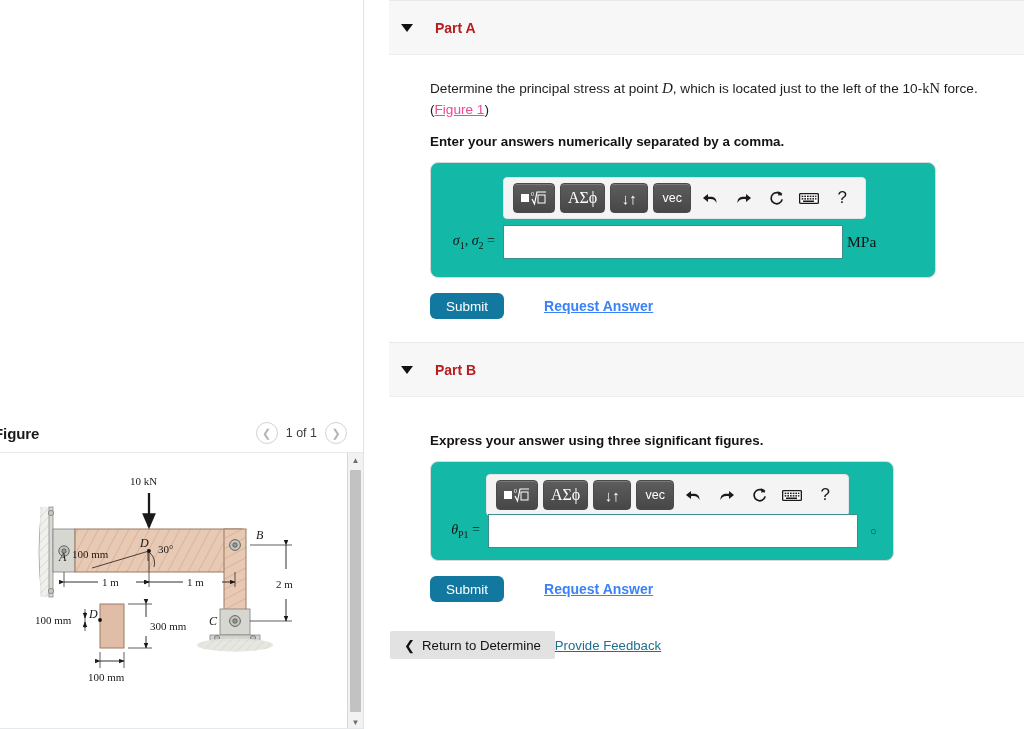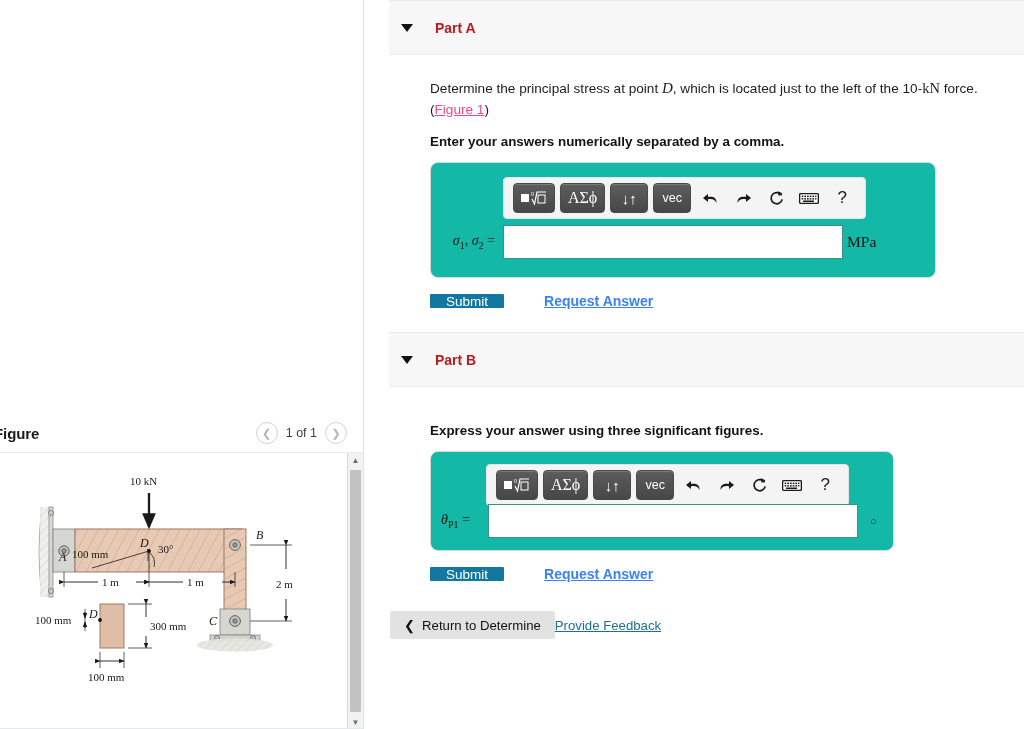--- a/index.html
+++ b/index.html
@@ -116,38 +116,38 @@
 
   .ansrow { position: absolute; display: flex; align-items: center; }
   .answer-box.a .ansrow { left: 0px; top: 62px; width: 100%; }
   .answer-box.b .ansrow { left: 0px; top: 52px; width: 100%; }
   .varlabel {
     font-family: "Liberation Serif", serif; font-size: 14px;
     color: #141414; white-space: nowrap;
   }
   .varlabel sub { font-size: 10px; }
   .answer-box.a .varlabel { width: 72px; text-align: right; padding-right: 8px; }
-  .answer-box.b .varlabel { width: 57px; text-align: center; padding-right: 8px; }
+  .answer-box.b .varlabel { width: 57px; text-align: right; padding-right: 8px; }
   .ansinput {
     border: 1px solid #3f8c8f; background: #fff; height: 34px;
     outline: none; font-size: 14px; padding: 0 6px;
     font-family: "Liberation Sans", sans-serif; color:#111;
   }
   .answer-box.a .ansinput { width: 340px; }
   .answer-box.b .ansinput { width: 370px; }
   .unit {
     font-family: "Liberation Serif", serif; font-size: 15.5px;
     color: #141414; margin-left: 4px;
   }
   .unit.deg { font-size: 11px; color:#333; margin-left: 12px; }
 
   .submitrow { display: flex; align-items: center; margin-top: 15px; }
   .submit-btn {
-    background: #1278a0; color: #fff; border: none; height: 14px;
-    padding: 0 16px; font-size: 13.5px; cursor: pointer; border-radius: 1px;
+    background: #1278a0; color: #fff; border: none; height: 26px;
+    padding: 0 16px; font-size: 13.5px; cursor: pointer; border-radius: 6px;
     font-family: "Liberation Sans", sans-serif;
   }
   .req-link {
     margin-left: 40px; color: #3b82f6; font-size: 14px; font-weight: bold;
     text-decoration: underline; cursor: pointer;
   }
 
   .footer-row {
     display: flex; align-items: center; margin: 29px 0 0 1px; padding-left: 0;
   }

